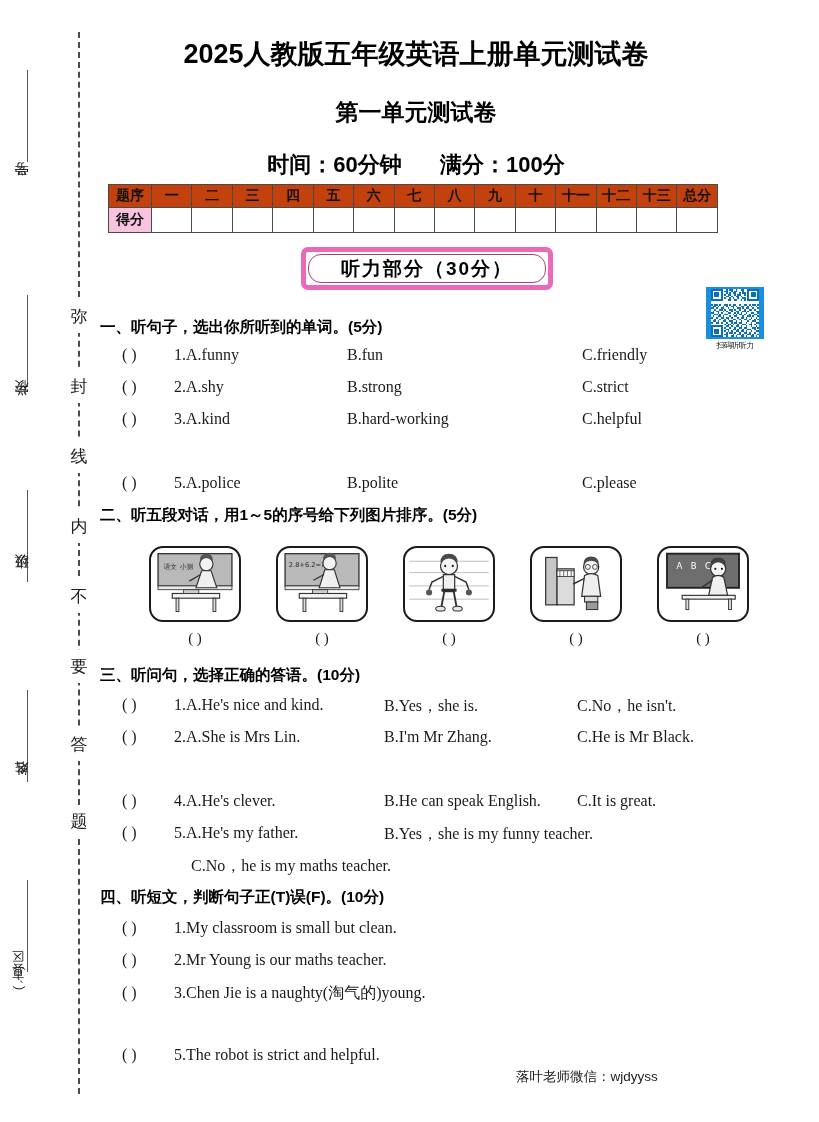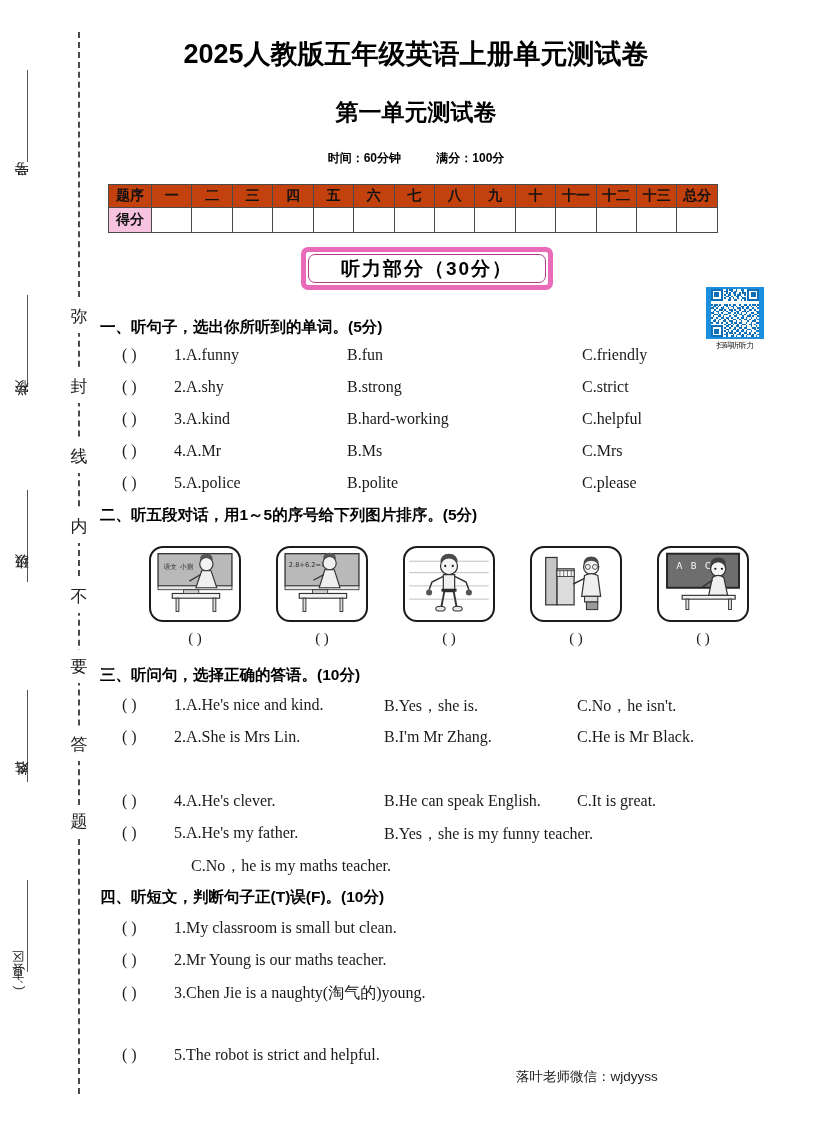--- a/index.html
+++ b/index.html
@@ -87,21 +87,21 @@
     font-family: "Liberation Sans", "DejaVu Sans", sans-serif;
     font-size: 23px;
     font-weight: bold;
     color: #000;
   }
   .meta-row {
     position: absolute;
     left: 0; top: 150px; width: 640px;
     text-align: center;
     font-family: "Liberation Sans", "DejaVu Sans", sans-serif;
-    font-size: 12px;
+    font-size: 22px;
     font-weight: bold;
     color: #000;
   }
   .meta-row span { margin: 0 16px; }
 
   
   .score-table {
     position: absolute;
     left: 12px; top: 184px;
     border-collapse: collapse;
@@ -131,21 +131,21 @@
     width: 252px; height: 43px;
     border: 5px solid #e86ab8;
     border-radius: 7px;
     background: #ffffff;
     box-sizing: border-box;
   }
   .banner-inner {
     position: absolute;
     left: 2px; top: 2px; right: 2px; bottom: 2px;
     border: 1px solid #b13c8a;
-    border-radius: 7px;
+    border-radius: 13px;
     background: #ffffff;
     display: flex;
     align-items: center;
     justify-content: center;
     font-family: "Liberation Sans", "DejaVu Sans", sans-serif;
     font-size: 19px;
     font-weight: bold;
     letter-spacing: 2px;
     color: #000;
   }
@@ -534,25 +534,20 @@
   <div class="q-row" style="top:378px">
     <span class="brk">(    )</span><span>2.</span><span>A.shy</span>
     <span class="cont" style="left:225px">B.strong</span>
     <span class="cont" style="left:460px">C.strict</span>
   </div>
   <div class="q-row" style="top:410px">
     <span class="brk">(    )</span><span>3.</span><span>A.kind</span>
     <span class="cont" style="left:225px">B.hard-working</span>
     <span class="cont" style="left:460px">C.helpful</span>
   </div>
-  <div class="q-row" style="top:442px">
-    <span class="brk">(    )</span><span>4.</span><span>A.Mr</span>
-    <span class="cont" style="left:225px">B.Ms</span>
-    <span class="cont" style="left:460px">C.Mrs</span>
-  </div>
   <div class="q-row" style="top:474px">
     <span class="brk">(    )</span><span>5.</span><span>A.police</span>
     <span class="cont" style="left:225px">B.polite</span>
     <span class="cont" style="left:460px">C.please</span>
   </div>
 
   <div class="sec-head" style="top:505px">二、听五段对话，用1～5的序号给下列图片排序。(5分)</div>
 
   <div class="pic" style="left:53px; top:546px">
     <svg viewBox="0 0 92 76" width="88" height="72">

